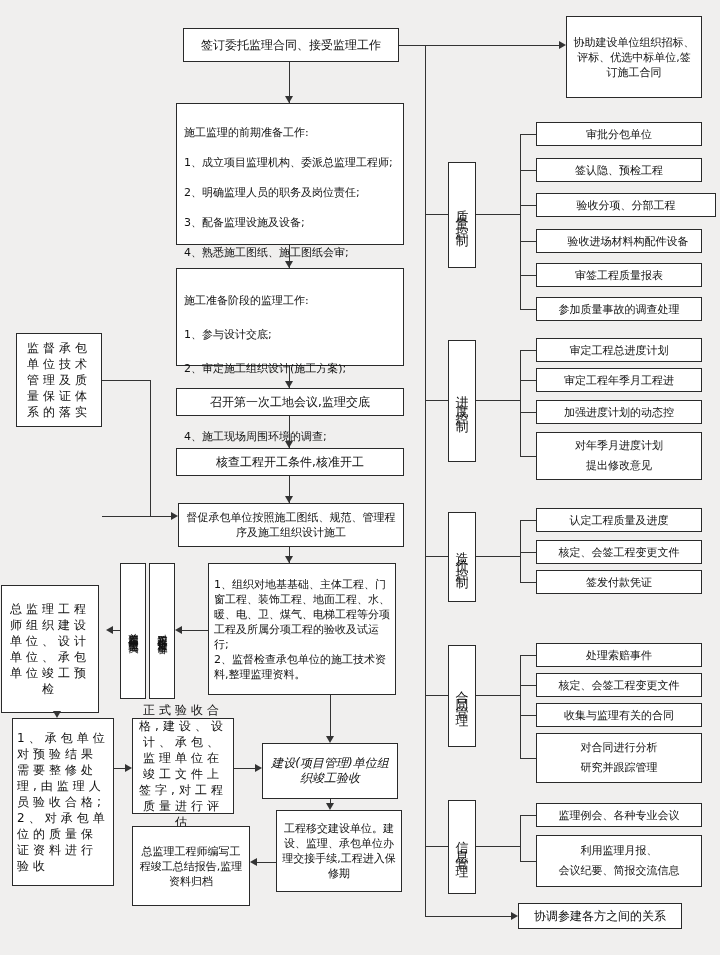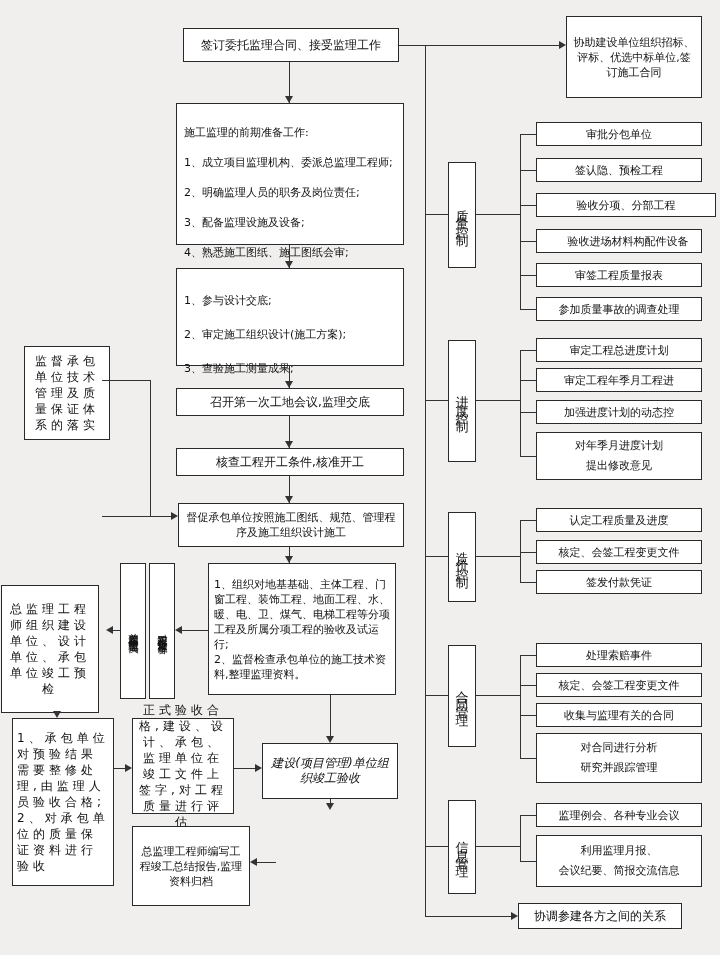--- a/index.html
+++ b/index.html
@@ -44,20 +44,21 @@
     <div>施工监理的前期准备工作:</div>
     <div>1、成立项目监理机构、委派总监理工程师;</div>
     <div>2、明确监理人员的职务及岗位责任;</div>
     <div>3、配备监理设施及设备;</div>
     <div>4、熟悉施工图纸、施工图纸会审;</div>
     <div>5、分析研究委托监理合同及施工合同;</div>
     <div>6、编制项目监理规划及实施细则</div>
   </div>
 
   <div class="box list" style="left:176px;top:268px;width:228px;height:98px;line-height:17px;">
+    <div>施工准备阶段的监理工作:</div>
     <div>1、参与设计交底;</div>
     <div>2、审定施工组织设计(施工方案);</div>
     <div>3、查验施工测量成果;</div>
     <div>4、施工现场周围环境的调查;</div>
   </div>
 
   <div class="box f12" style="left:176px;top:388px;width:228px;height:28px;">召开第一次工地会议,监理交底</div>
 
   <div class="box f12" style="left:176px;top:448px;width:228px;height:28px;">核查工程开工条件,核准开工</div>
 
@@ -66,24 +67,25 @@
   <div class="box la" style="left:208px;top:563px;width:188px;height:132px;">1、组织对地基基础、主体工程、门窗工程、装饰工程、地面工程、水、暖、电、卫、煤气、电梯工程等分项工程及所属分项工程的验收及试运行;
 2、监督检查承包单位的施工技术资料,整理监理资料。</div>
 
   <div class="box la spread" style="left:12px;top:718px;width:102px;height:168px;">1、承包单位对预验结果需要整修处理,由监理人员验收合格;
 2、对承包单位的质量保证资料进行验收</div>
 
   <div class="box spread" style="left:132px;top:718px;width:102px;height:96px;">正式验收合格,建设、设计、承包、监理单位在竣工文件上签字,对工程质量进行评估</div>
 
   <div class="box f12" style="left:262px;top:743px;width:136px;height:56px;font-style:italic;">建设(项目管理)单位组织竣工验收</div>
 
+  <div class="box" style="left:276px;top:810px;width:126px;height:82px;">工程移交建设单位。建设、监理、承包单位办理交接手续,工程进入保修期</div>
 
   <div class="box" style="left:132px;top:826px;width:118px;height:80px;">总监理工程师编写工程竣工总结报告,监理资料归档</div>
 
-  <div class="box spread" style="left:24px;top:333px;width:86px;height:94px;margin-top:13px;">监督承包单位技术管理及质量保证体系的落实</div>
+  <div class="box spread" style="left:16px;top:333px;width:86px;height:94px;">监督承包单位技术管理及质量保证体系的落实</div>
 
 
   <div class="box spread" style="left:1px;top:585px;width:98px;height:128px;">总监理工程师组织建设单位、设计单位、承包单位竣工预检</div>
 
   <div class="box vsmall" style="left:120px;top:563px;width:26px;height:136px;">总监理工程师组织监理人员</div>
 
   <div class="box vsmall" style="left:149px;top:563px;width:26px;height:136px;">对竣工工程进行预检准备</div>
 
   <div class="box" style="left:566px;top:16px;width:136px;height:82px;">协助建设单位组织招标、评标、优选中标单位,签订施工合同</div>
 

